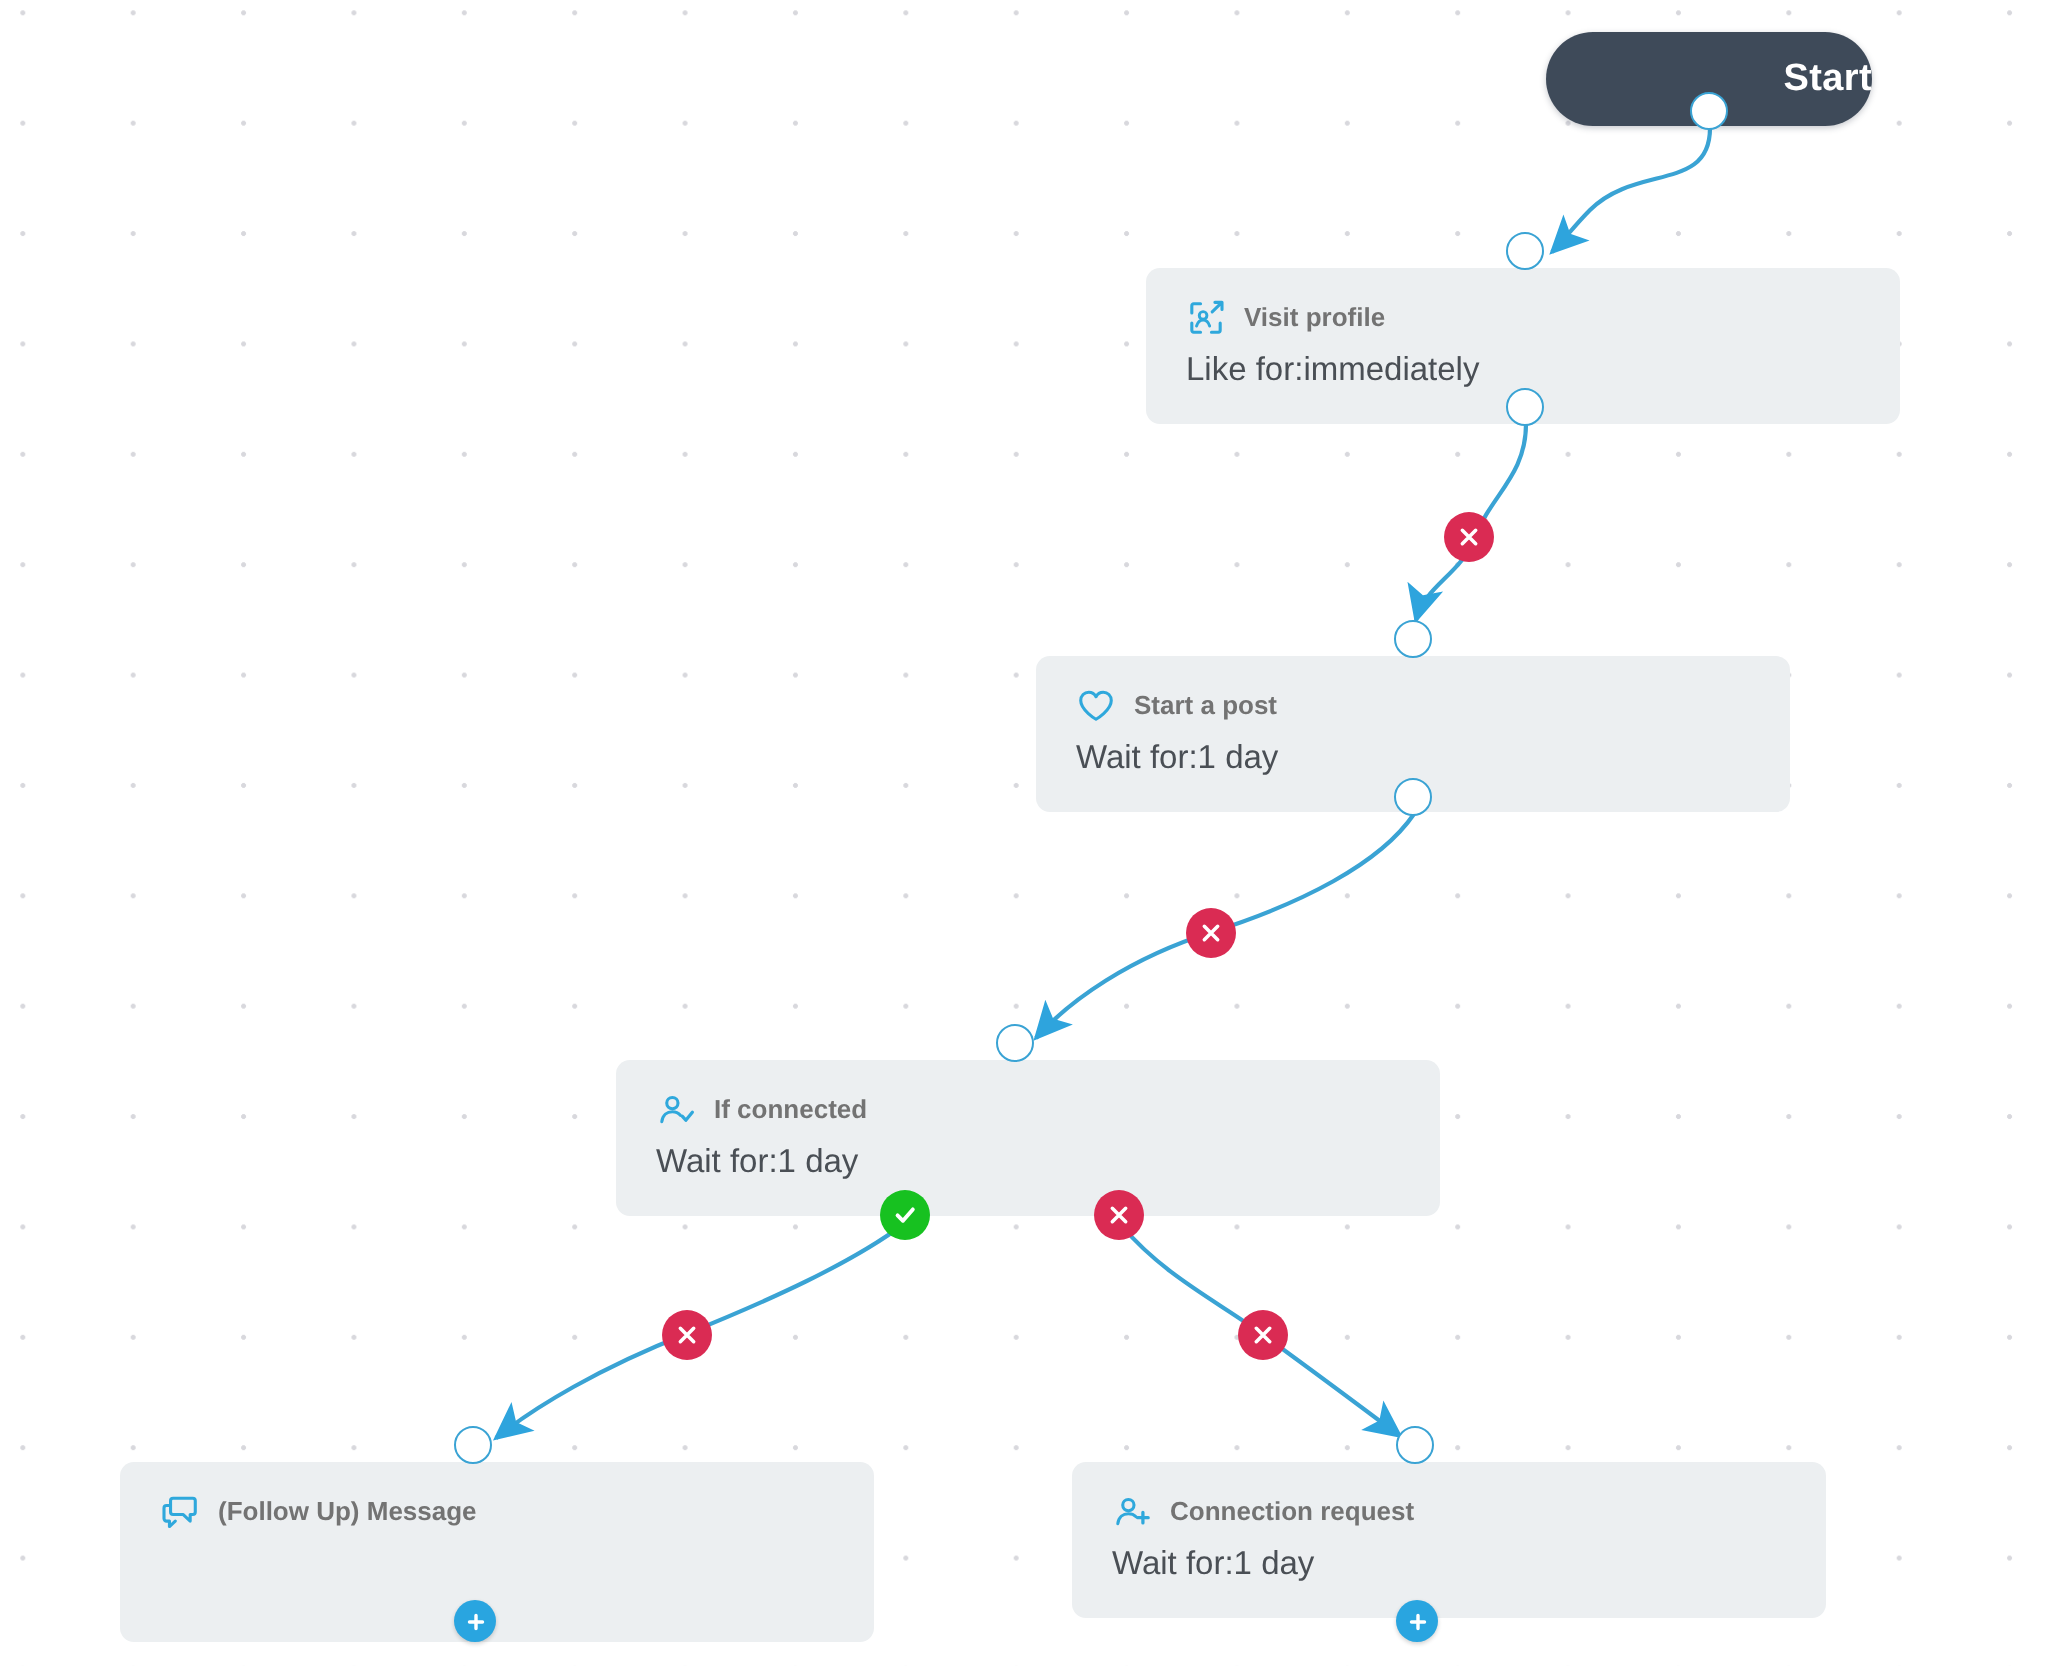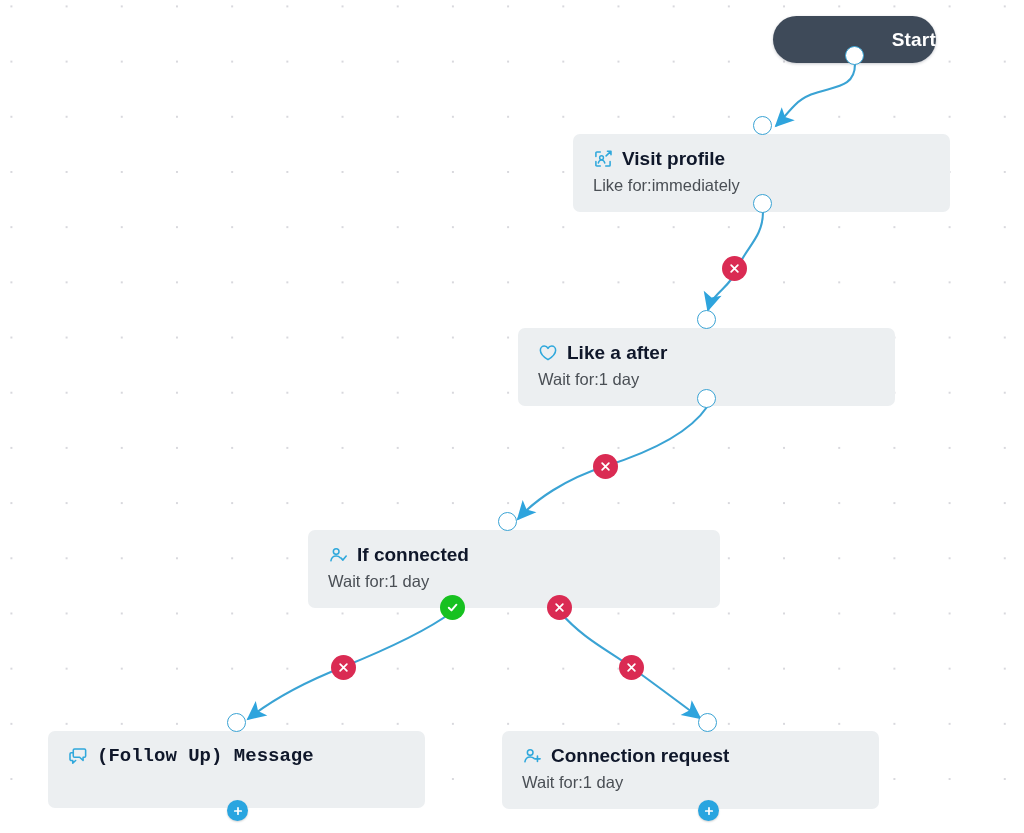--- a/index.html
+++ b/index.html
@@ -43,22 +43,22 @@
   .node-title-row{
     display:flex;align-items:center;gap:9px;
     height:22px;
   }
   .node-icon{
     width:20px;height:20px;
     display:block;
     flex:0 0 20px;
   }
   .node-title{
-    color:#0f172a;
-    font-size:19px;
+    color:#737373;
+    font-size:13px;
     font-weight:bold;
     white-space:nowrap;
     line-height:20px;
   }
   .node-sub{
     margin-top:4px;
     color:#4a4f55;
     font-size:16.5px;
     line-height:22px;
     white-space:nowrap;
@@ -151,52 +151,52 @@
     <div class="node-sub">Like for:immediately</div>
   </div>
 
   <div class="node" style="left:518px;top:328px;width:377px;height:78px;">
     <div class="node-title-row">
       <span class="node-icon">
         <svg viewBox="0 0 22 22" width="20" height="20" xmlns="http://www.w3.org/2000/svg">
           <path d="M11 18.3 C11 18.3 2.6 13.4 2.6 8 C2.6 5.3 4.6 3.4 7 3.4 C8.8 3.4 10.3 4.5 11 5.9 C11.7 4.5 13.2 3.4 15 3.4 C17.4 3.4 19.4 5.3 19.4 8 C19.4 13.4 11 18.3 11 18.3 Z" fill="none" stroke="#2fa8dc" stroke-width="1.7" stroke-linejoin="round"></path>
         </svg>
       </span>
-      <span class="node-title">Like a after</span>
+      <span class="node-title">Start a post</span>
     </div>
     <div class="node-sub">Wait for:1 day</div>
   </div>
 
   <div class="node" style="left:308px;top:530px;width:412px;height:78px;">
     <div class="node-title-row">
       <span class="node-icon">
         <svg viewBox="0 0 22 22" width="20" height="20" xmlns="http://www.w3.org/2000/svg">
           <circle cx="9" cy="7.2" r="3.1" fill="none" stroke="#2fa8dc" stroke-width="1.7"></circle>
           <path d="M3.2 17.4 c0.5-3.6 2.9-5.4 5.8-5.4 c1.7 0 3.3 0.6 4.4 1.9" fill="none" stroke="#2fa8dc" stroke-width="1.7" stroke-linecap="round"></path>
           <path d="M14.4 14.4 L16.4 16.6 L20 12.2" fill="none" stroke="#2fa8dc" stroke-width="1.8" stroke-linecap="round" stroke-linejoin="round"></path>
         </svg>
       </span>
       <span class="node-title">If connected</span>
     </div>
     <div class="node-sub">Wait for:1 day</div>
   </div>
 
-  <div class="node" style="left:48px;top:731px;width:377px;height:77px;font-family:Liberation Mono, monospace;">
+  <div class="node" style="left:60px;top:731px;width:377px;height:90px;">
     <div class="node-title-row">
       <span class="node-icon">
         <svg viewBox="0 0 22 22" width="20" height="20" xmlns="http://www.w3.org/2000/svg">
           <path d="M7.2 3.4 H18 a1.4 1.4 0 0 1 1.4 1.4 V11 a1.4 1.4 0 0 1 -1.4 1.4 H16.6 V16 L12.8 12.4 H7.2 A1.4 1.4 0 0 1 5.8 11 V4.8 A1.4 1.4 0 0 1 7.2 3.4 Z" fill="none" stroke="#2fa8dc" stroke-width="1.7" stroke-linejoin="round"></path>
           <path d="M5.4 7.4 H3.6 A1.4 1.4 0 0 0 2.2 8.8 V14.6 A1.4 1.4 0 0 0 3.6 16 H5.2 V19 L8.4 16" fill="none" stroke="#2fa8dc" stroke-width="1.7" stroke-linejoin="round" stroke-linecap="round"></path>
         </svg>
       </span>
       <span class="node-title">(Follow Up) Message</span>
     </div>
   </div>
 
-  <div class="node" style="left:502px;top:731px;width:377px;height:78px;">
+  <div class="node" style="left:536px;top:731px;width:377px;height:78px;">
     <div class="node-title-row">
       <span class="node-icon">
         <svg viewBox="0 0 22 22" width="20" height="20" xmlns="http://www.w3.org/2000/svg">
           <circle cx="9" cy="7.2" r="3.1" fill="none" stroke="#2fa8dc" stroke-width="1.7"></circle>
           <path d="M3.2 17.4 c0.5-3.6 2.9-5.4 5.8-5.4 c1.6 0 3.1 0.5 4.2 1.6" fill="none" stroke="#2fa8dc" stroke-width="1.7" stroke-linecap="round"></path>
           <path d="M17 11.2 V17 M14.1 14.1 H19.9" fill="none" stroke="#2fa8dc" stroke-width="1.8" stroke-linecap="round"></path>
         </svg>
       </span>
       <span class="node-title">Connection request</span>
     </div>

